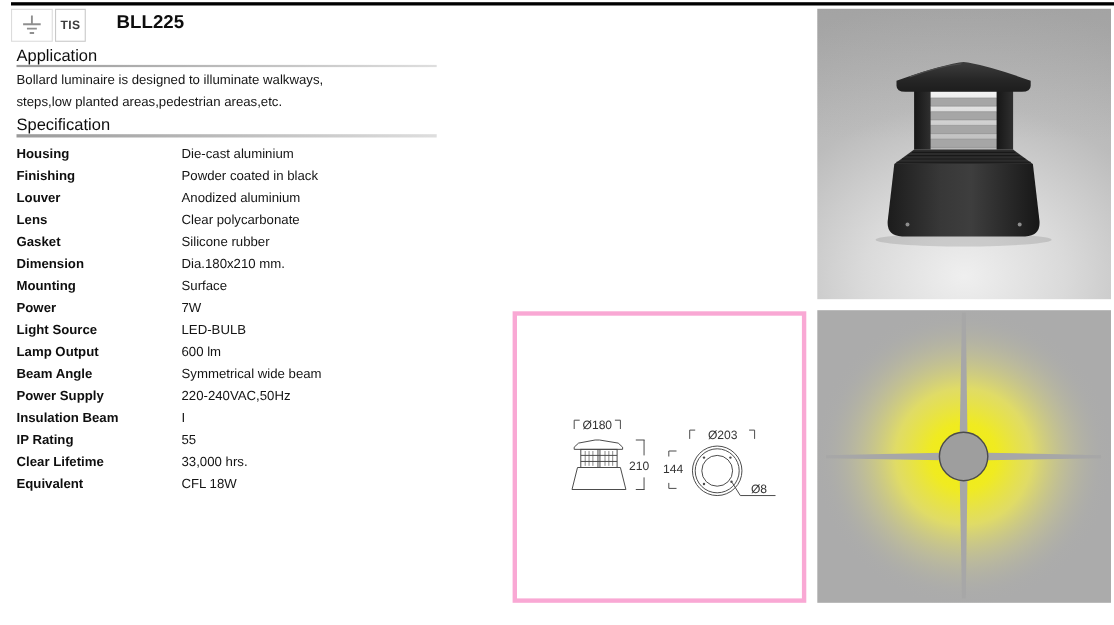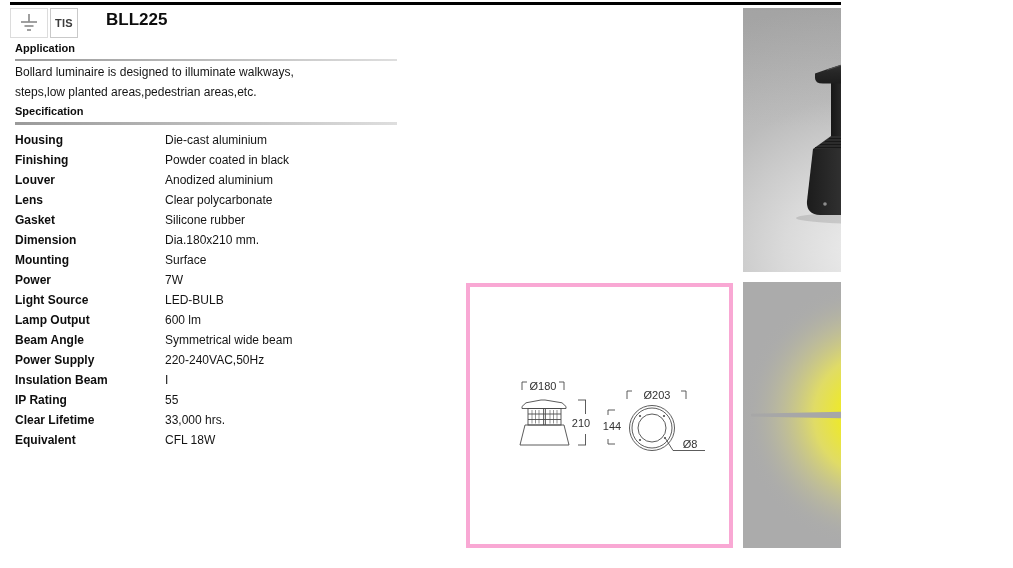--- a/index.html
+++ b/index.html
@@ -1,29 +1,29 @@
 <!DOCTYPE html>
 <html><head>
 <meta charset="utf-8">
 <style>
   * { margin:0; padding:0; box-sizing:border-box; }
   html,body { background:#fff; }
   body { font-family:"Liberation Sans", sans-serif; color:#111; }
-  .page { position:relative; width:841px; height:568px; background:#fff; overflow:hidden; }
+  .page { position:relative; width:1013px; height:568px; background:#fff; overflow:hidden; }
 
   .topbar { position:absolute; left:10px; top:2px; width:1003px; height:3px; background:#000; }
 
   .earth-box { position:absolute; left:10px; top:8px; width:38px; height:30px;
                border:1px solid #dcdcdc; display:flex; align-items:center; justify-content:center; background:#fff; }
   .tis-box { position:absolute; left:50px; top:8px; width:28px; height:30px;
              border:1px solid #c9c9c9; display:flex; align-items:center; justify-content:center;
              font-size:11px; font-weight:600; color:#3c3c3c; letter-spacing:.3px; background:#fff; }
   .title { position:absolute; left:86px; top:10px; font-size:17px; font-weight:bold; color:#0d0d0d;margin-left:20px; }
 
-  .heading { position:absolute; left:15px; font-size:11px; font-weight:bold; color:#0d0d0d; }
+  .heading { position:absolute; left:15px; font-size:15px; font-weight:normal; color:#0d0d0d; }
   .h-app { top:42px; }
   .h-spec { top:105px; }
   .rule { position:absolute; left:15px; width:382px; background:linear-gradient(to right,#9a9a9a,#dedede); }
   .rule-app { top:59px; height:2px; }
   .rule-spec { top:122px; height:3px; }
 
   .app-text { position:absolute; left:15px; top:62px; font-size:12px; line-height:20px; color:#141414; }
 
   .spec-table { position:absolute; left:15px; top:130px; width:420px; }
   .spec-row { display:flex; height:20px; align-items:center; }

